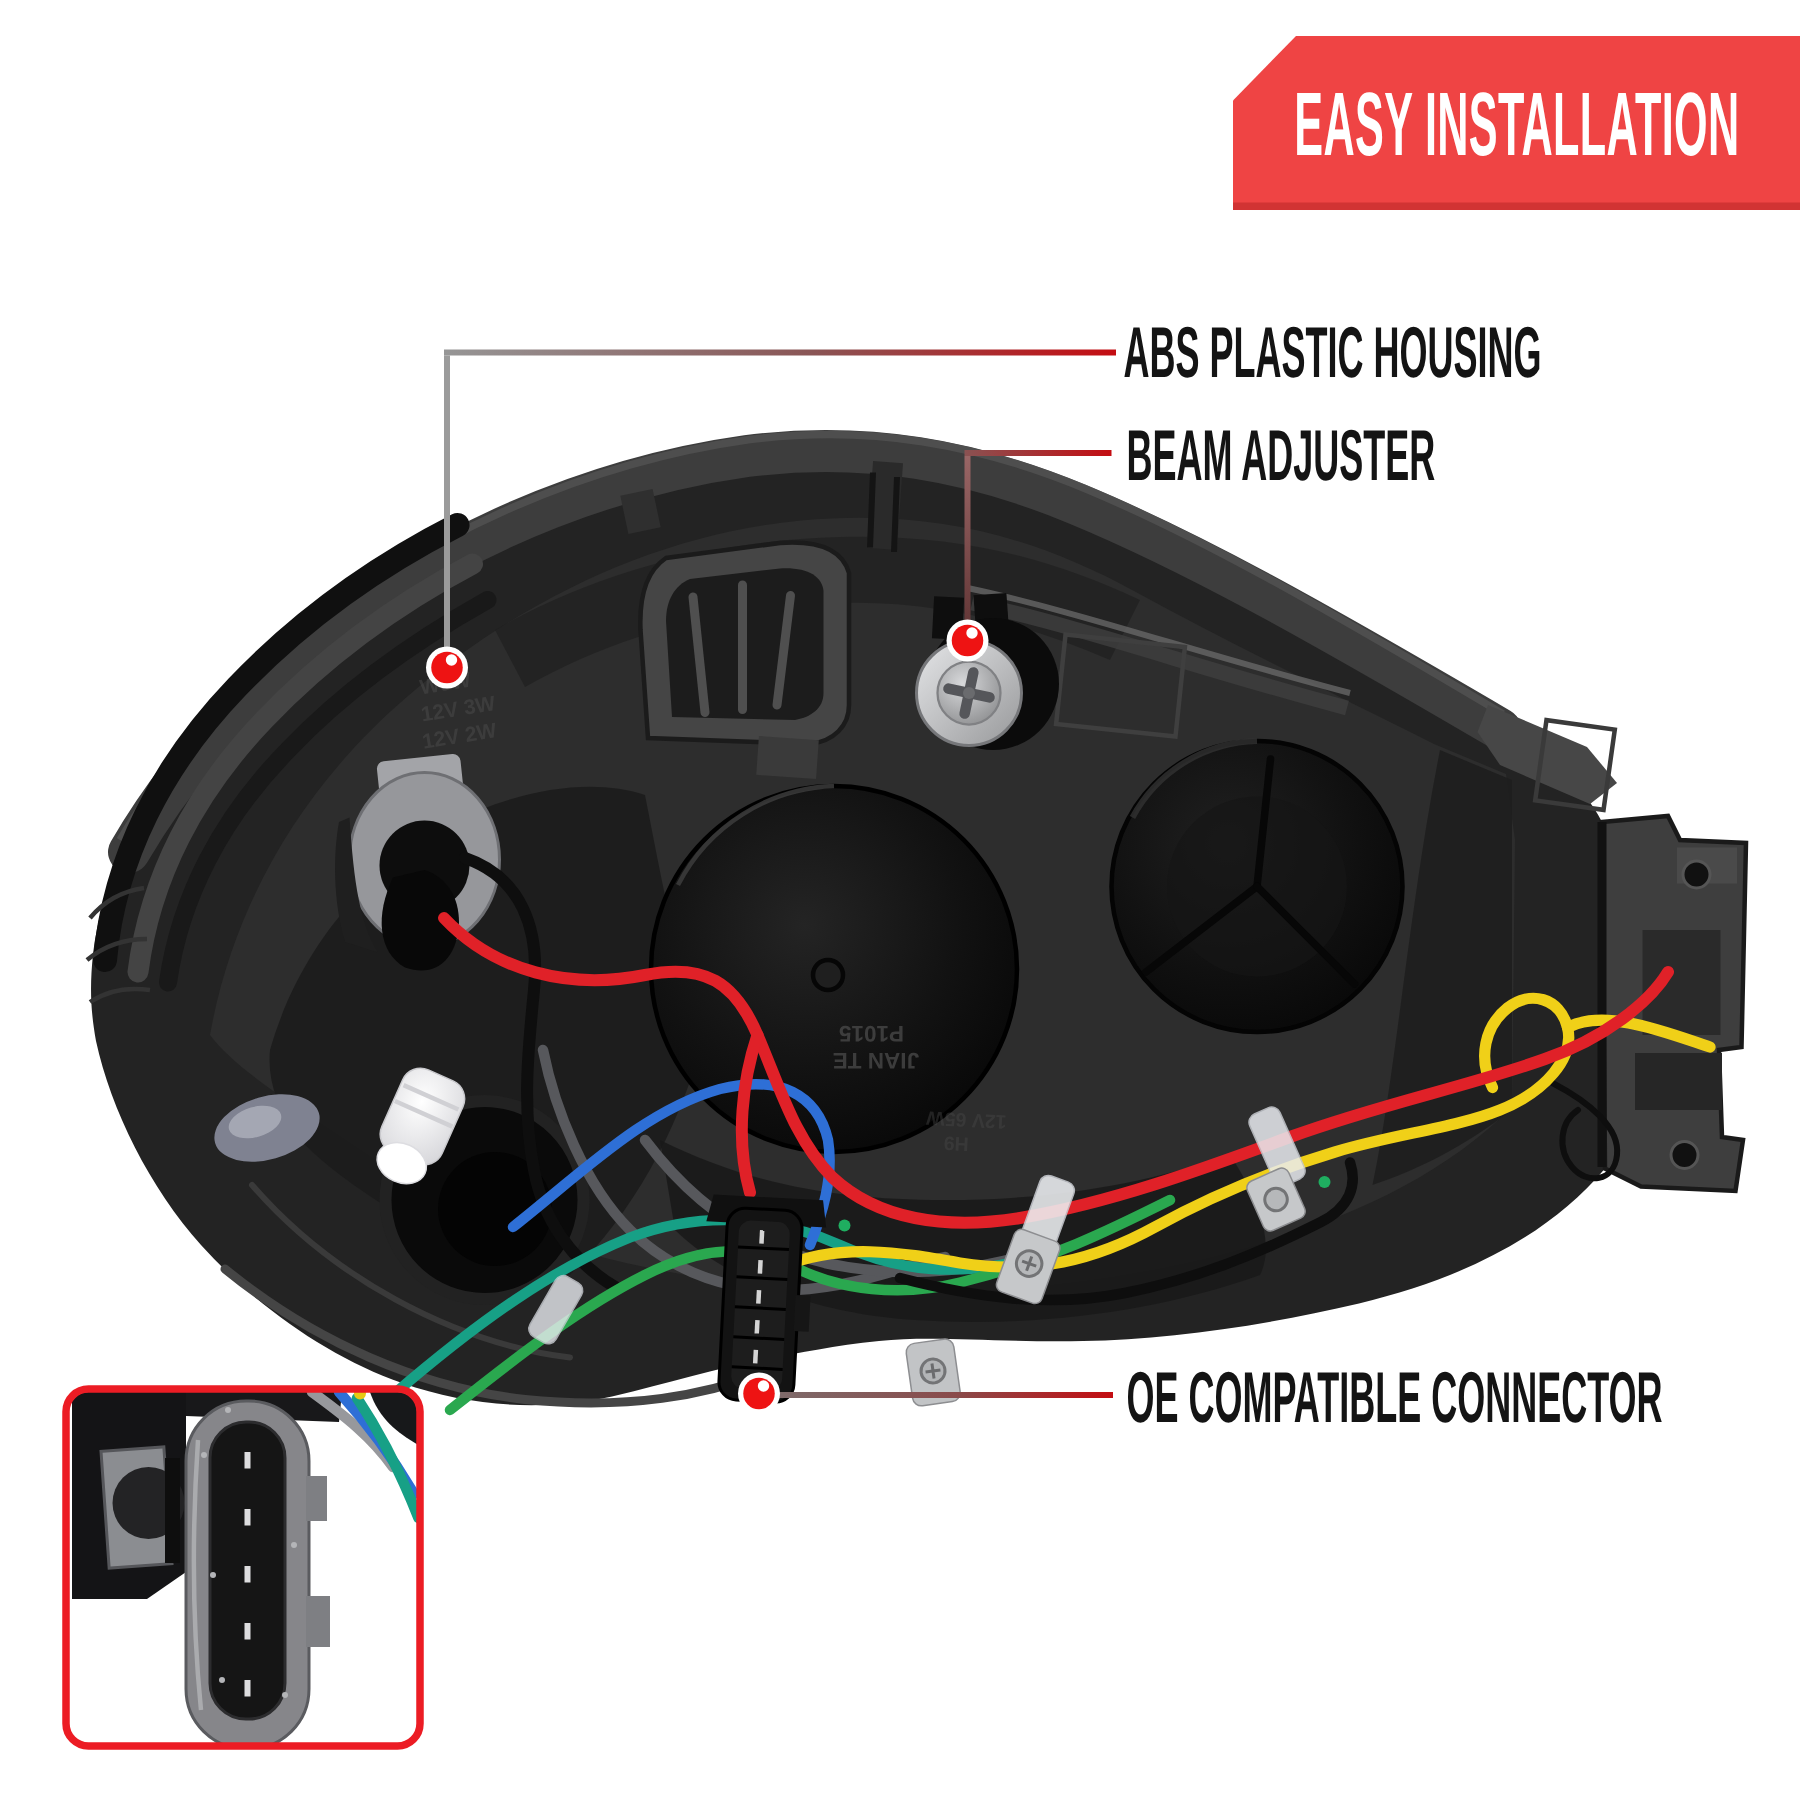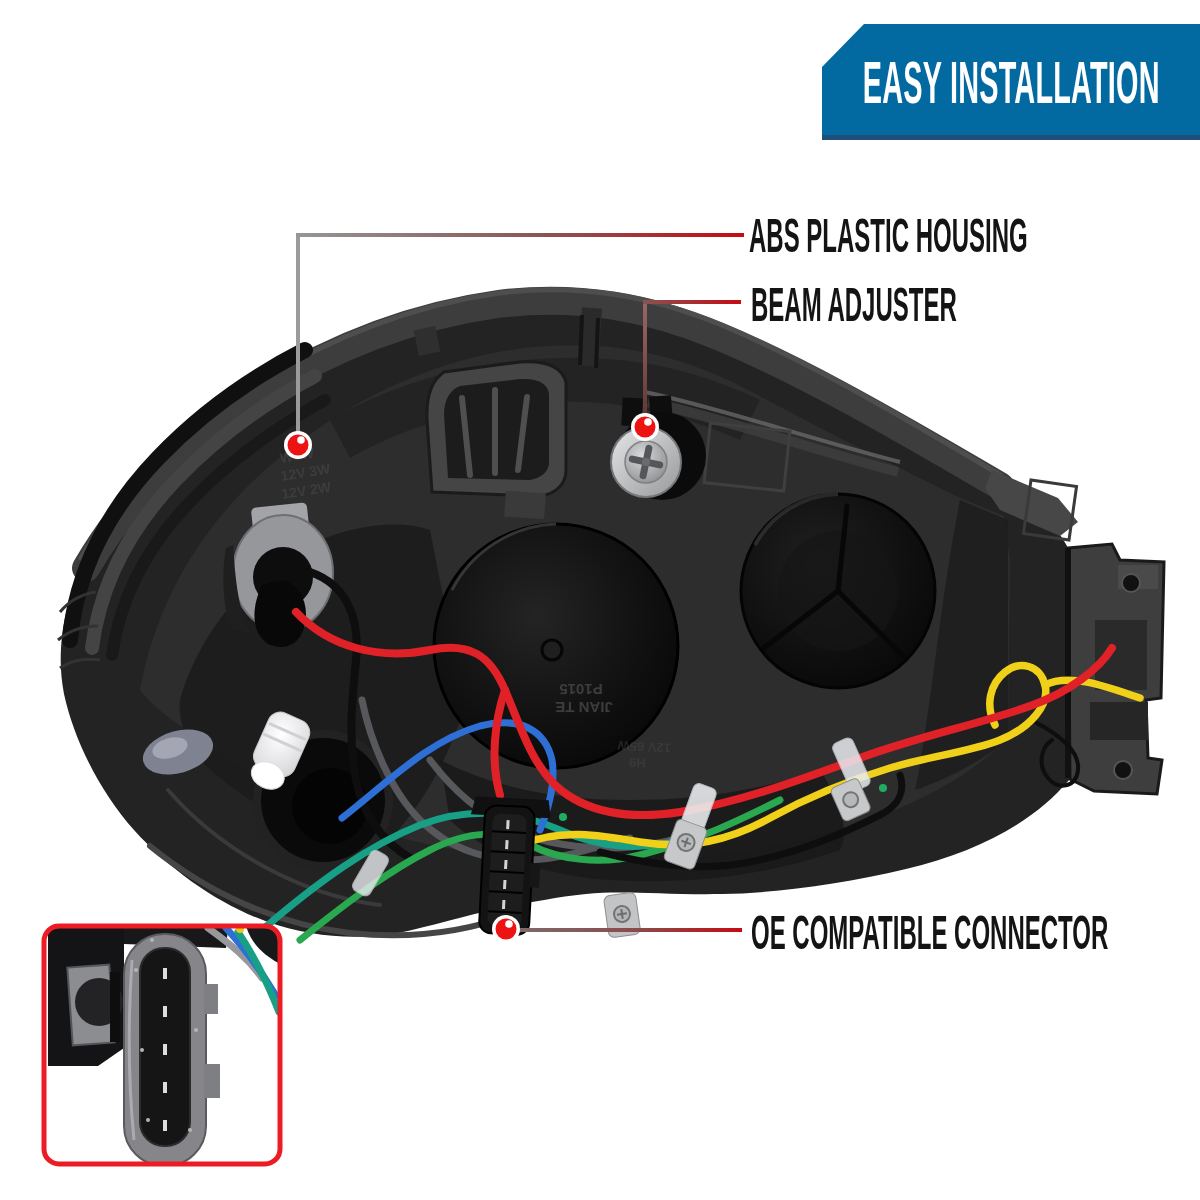--- a/index.html
+++ b/index.html
@@ -1,20 +1,20 @@
 <!DOCTYPE html>
 <html><head>
 <meta charset="utf-8">
 <style>
   html,body{margin:0;padding:0;background:#ffffff;}
   .stage{position:relative;width:1200px;height:1200px;background:#ffffff;overflow:hidden;
          font-family:"Liberation Sans", sans-serif;}
   .photo-svg{position:absolute;left:0;top:0;width:1200px;height:1200px;}
   .banner{position:absolute;left:822px;top:24px;width:378px;height:116px;
-          background:#0369a1;display:flex;align-items:center;justify-content:center;
+          background:#ef4444;display:flex;align-items:center;justify-content:center;
           clip-path:polygon(42px 0, 100% 0, 100% 100%, 0 100%, 0 43px);
           box-shadow:inset 0 -5px 0 rgba(120,0,0,.25);}
   .banner-text{color:#ffffff;font-size:60px;font-weight:700;white-space:nowrap;
                transform:scaleX(0.48);letter-spacing:0.5px;}
   .callout-label{position:absolute;color:#141414;font-size:48px;font-weight:700;
                  line-height:48px;white-space:nowrap;transform:scaleX(0.50);
                  transform-origin:left center;letter-spacing:0px;}
   .label-abs{left:749px;top:212px;}
   .label-beam{left:751px;top:281px;}
   .label-oe{left:751px;top:909px;}

